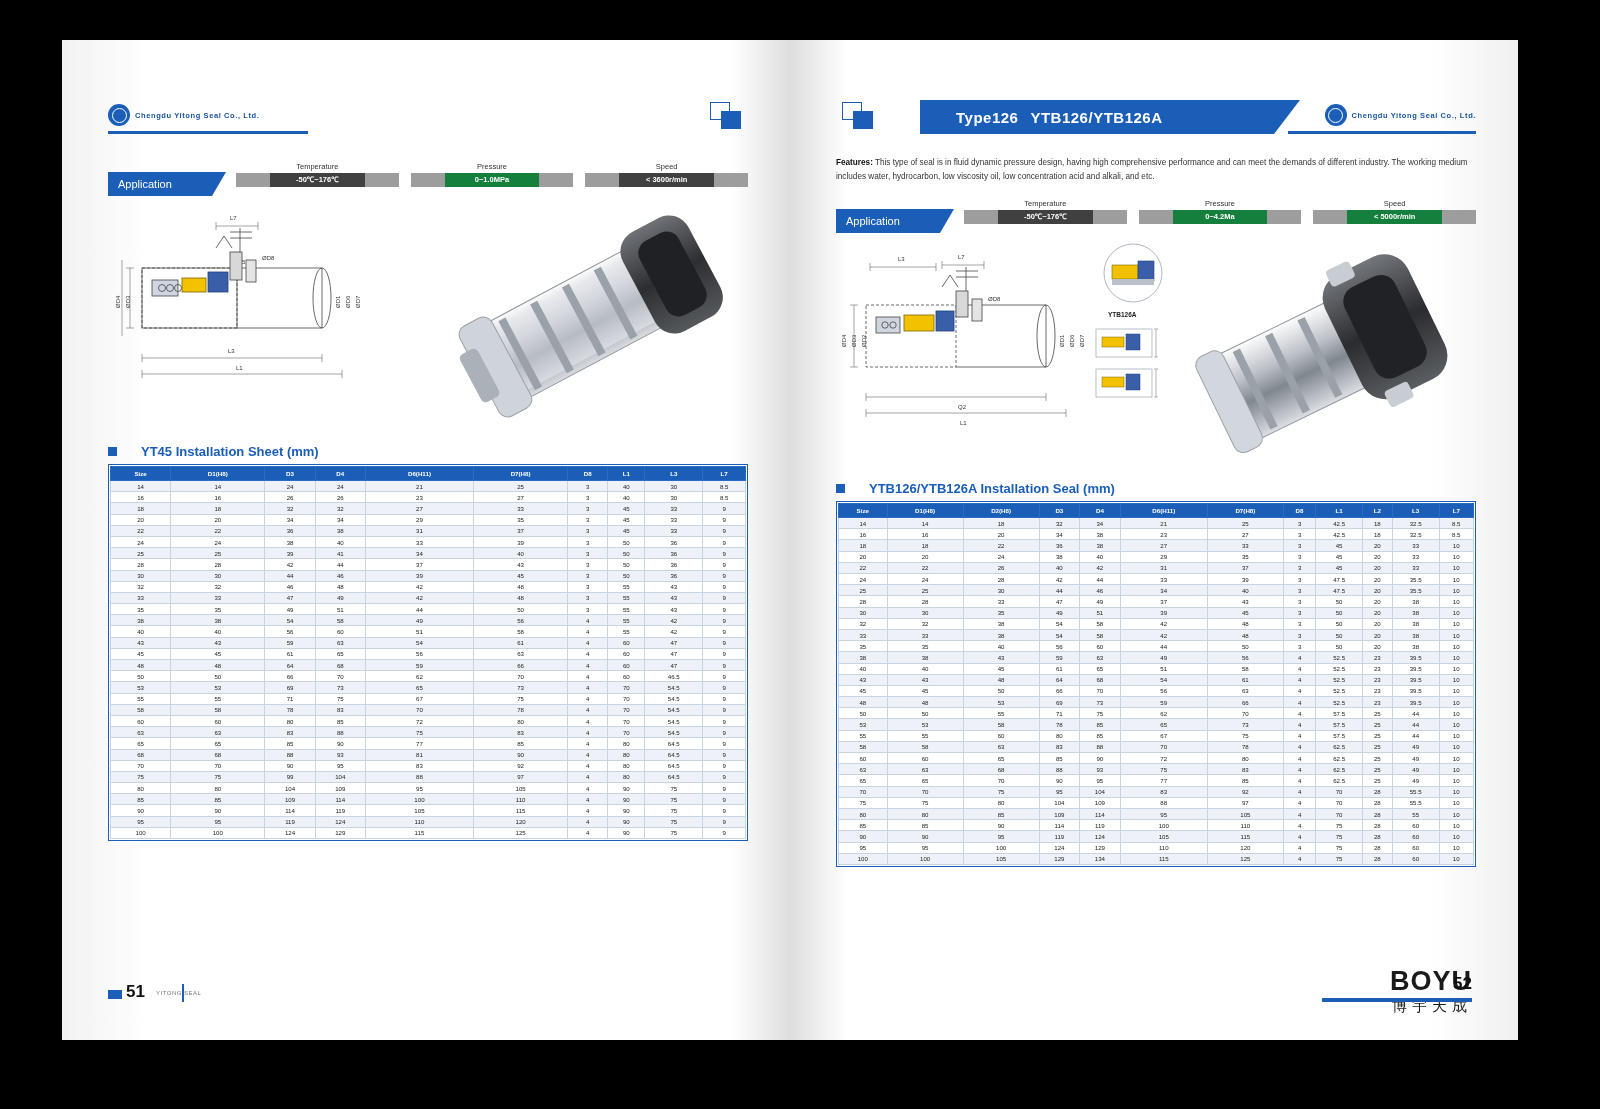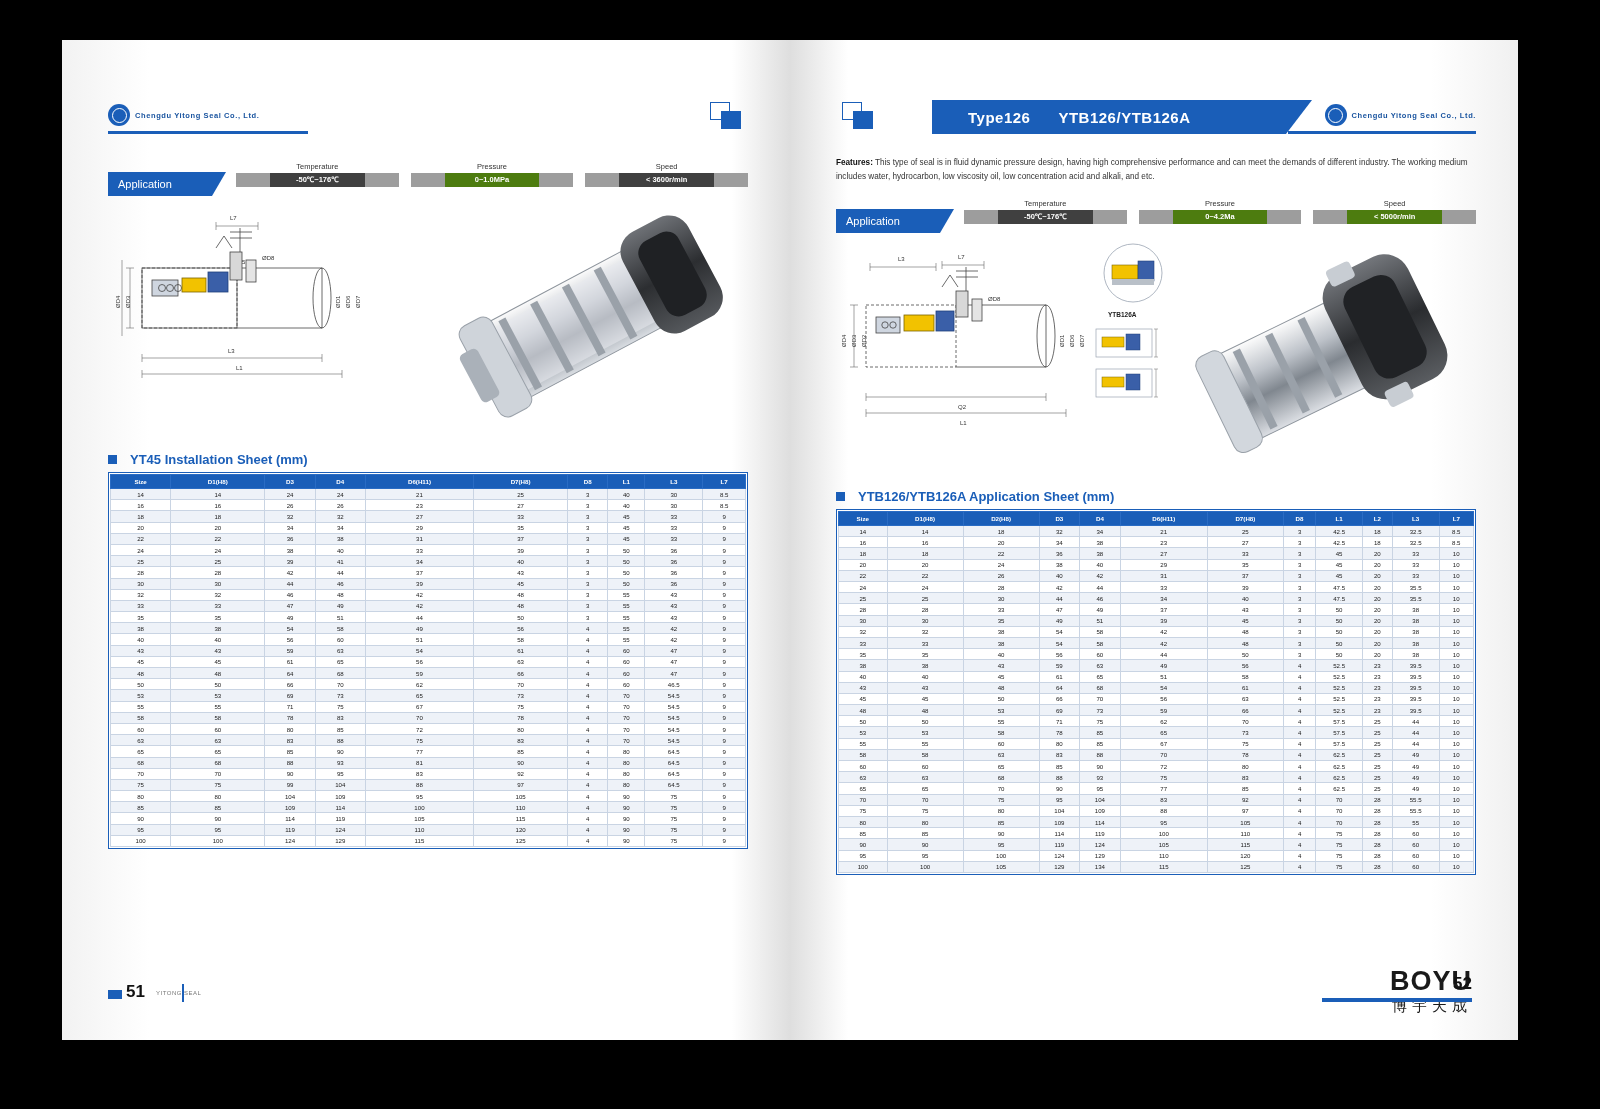--- a/index.html
+++ b/index.html
@@ -20,22 +20,22 @@
   .logo.r{right:0;}
   .logo-mark{width:22px;height:22px;border-radius:50%;background:#1a5eb8;
              display:flex;align-items:center;justify-content:center;color:#fff;font-size:11px;}
   .logo-mark span{display:block;width:13px;height:13px;border:1.6px solid #fff;border-radius:50%;}
   .logo-txt{font-size:7.5px;font-weight:bold;color:#18539f;letter-spacing:.6px;white-space:nowrap;}
 
   .title-bar{position:absolute;top:0;height:34px;display:flex;align-items:center;
              background:#1a5eb8;color:#fff;}
   .title-bar.l{left:200px;width:360px;clip-path:polygon(26px 0,100% 0,100% 100%,0 100%);
                justify-content:center;}
-  .title-bar.r{left:96px;width:380px;clip-path:polygon(0 0,100% 0,calc(100% - 26px) 100%,0 100%);
-               justify-content:flex-start;padding-left:36px;box-sizing:border-box;gap:28px;}
+  .title-bar.r{left:84px;width:380px;clip-path:polygon(0 0,100% 0,calc(100% - 26px) 100%,0 100%);
+               justify-content:flex-start;padding-left:36px;box-sizing:border-box;gap:12px;}
   .title-bar .t{font-size:15px;font-weight:bold;letter-spacing:.5px;}
   .rule{position:absolute;height:3px;background:#1a5eb8;}
   .rule.l{left:0;top:31px;width:200px;}
   .rule.r{right:0;top:31px;width:188px;}
   .cube{position:absolute;top:2px;width:38px;height:30px;}
   .cube.l{right:0;}
   .cube.r{left:6px;}
   .cube i{position:absolute;display:block;border:1.6px solid #1a5eb8;box-sizing:border-box;}
   .cube i.a{left:0;top:0;width:20px;height:18px;background:#fff;}
   .cube i.b{left:11px;top:9px;width:20px;height:18px;background:#1a5eb8;}
@@ -49,31 +49,31 @@
   .appbar .tag{position:absolute;left:0;top:10px;width:118px;height:24px;background:#1a5eb8;
                color:#fff;font-size:11px;display:flex;align-items:center;padding-left:10px;
                box-sizing:border-box;clip-path:polygon(0 0,100% 0,calc(100% - 14px) 100%,0 100%);}
   .specs{position:absolute;left:128px;top:0;right:0;display:flex;gap:12px;}
   .spec{flex:1;text-align:center;}
   .spec .lab{font-size:7.5px;color:#333;margin-bottom:2px;}
   .spec .val{height:14px;line-height:14px;font-size:7.5px;color:#fff;background:#9d9d9d;
              position:relative;display:flex;align-items:center;}
   .spec .val em{flex:1;text-align:center;font-style:normal;font-weight:bold;height:14px;line-height:14px;}
   .spec .val em.grey{background:#9d9d9d;max-width:34px;}
-  .pill{background:#4d7c0f;color:#fff;}
+  .pill{background:#15803d;color:#fff;}
   .pill.dark{background:#404040;}
 
   
   .draw{position:relative;height:236px;margin-top:6px;}
   .cad{position:absolute;left:4px;top:6px;width:300px;height:200px;}
   .cad svg{width:100%;height:100%;}
   .photo{position:absolute;right:0;top:10px;width:300px;height:210px;}
 
   
-  .sect{display:flex;align-items:center;gap:13px;margin:14px 0 5px 0;}
+  .sect{display:flex;align-items:center;gap:24px;margin:6px 0 5px 0;}
   .sect .sq{width:9px;height:9px;background:#1a5eb8;}
   .sect .st{font-size:13px;font-weight:bold;color:#1a5eb8;}
 
   
   table{border-collapse:collapse;width:100%;font-size:6.1px;color:#222;}
   th{background:#1a5eb8;color:#fff;font-weight:bold;font-size:6.2px;padding:3px 0;border:.5px solid #2a6cc4;}
   td{text-align:center;padding:1.6px 0;border:.5px solid #c9d4e3;}
   tbody tr:nth-child(odd){background:#eef2f8;}
   tbody tr:nth-child(even){background:#ffffff;}
   .tblwrap{border:1px solid #1a5eb8;padding:1px;background:#fff;}
@@ -784,21 +784,21 @@
             <rect x="4" y="6" width="56" height="28" fill="#fff" stroke="#9aa4b2" stroke-width=".7"></rect>
             <rect x="10" y="14" width="22" height="10" fill="#f2c200" stroke="#7a6400" stroke-width=".5"></rect>
             <rect x="34" y="11" width="14" height="16" fill="#3a5fa8" stroke="#20407a" stroke-width=".5"></rect>
             <path d="M64,6 L64,34 M62,6 L66,6 M62,34 L66,34" stroke="#666" stroke-width=".5" fill="none"></path>
           </svg>
         </div>
       </div>
 
       <div class="sect">
         <div class="sq"></div>
-        <div class="st">YTB126/YTB126A Application Sheet (mm)</div>
+        <div class="st">YTB126/YTB126A Installation Seal (mm)</div>
       </div>
 
       <div class="tblwrap">
         <table>
           <thead>
               <tr id="rhead">
                 <th>Size</th>
                 <th>D1(H8)</th>
                 <th>D2(H8)</th>
                 <th>D3</th>

